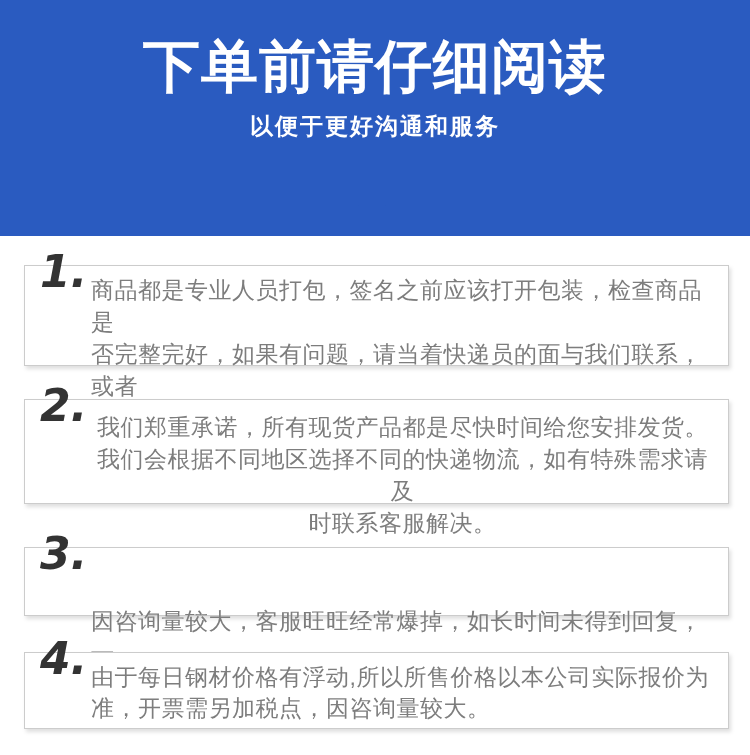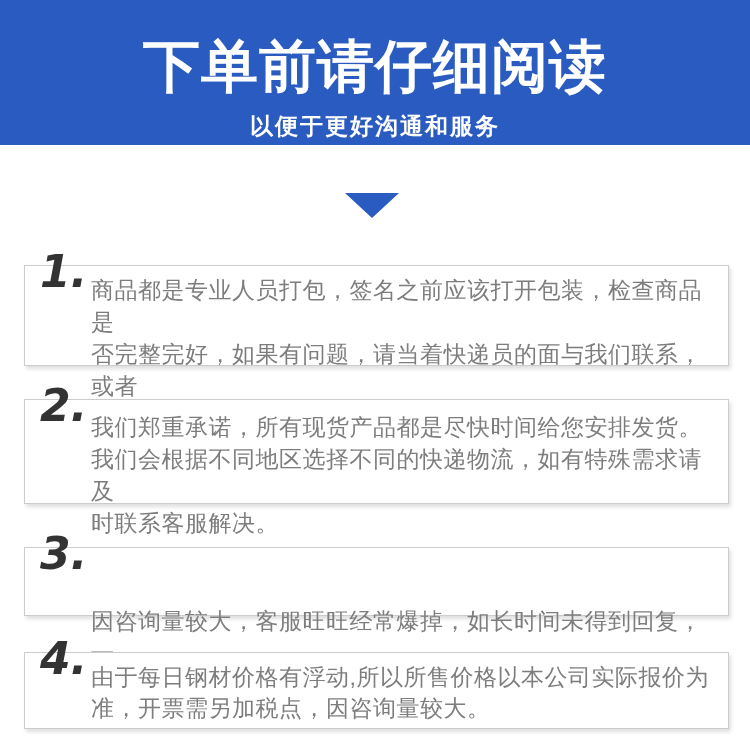--- a/index.html
+++ b/index.html
@@ -13,21 +13,21 @@
     width: 750px;
     height: 755px;
     background: #ffffff;
     overflow: hidden;
   }
   
   .banner {
     position: absolute;
     left: 0; top: 0;
     width: 750px;
-    height: 145px;
+    height: 236px;
     background: var(--banner-bg, #2a5bc0);
     text-align: center;
   }
   .banner-title {
     margin: 0;
     padding-top: 33px;
     font-size: 57px;
     line-height: 66px;
     font-weight: 900;
     color: #ffffff;
@@ -83,21 +83,21 @@
   .notice-text {
     margin: 0;
     padding-left: 66px;
     padding-right: 14px;
     font-size: 23px;
     color: #7d7d7d;
     white-space: pre-line;
     letter-spacing: 0.5px;
   }
   .b1 .notice-text { padding-top: 8px;  line-height: 32px; }
-  .b2 .notice-text { padding-top: 11px; line-height: 32px; }
+  .b2 .notice-text { padding-top: 11px; line-height: 32px; text-align: center; }
   .b3 .notice-text { padding-top: 5px;  line-height: 40px; margin-top: 48px; }
   .b4 .notice-text { padding-top: 9px;  line-height: 31px; }
 </style>
 </head>
 <body>
 
 <div class="page">
 
   <div class="banner">
     <h1 class="banner-title">下单前请仔细阅读</h1>

